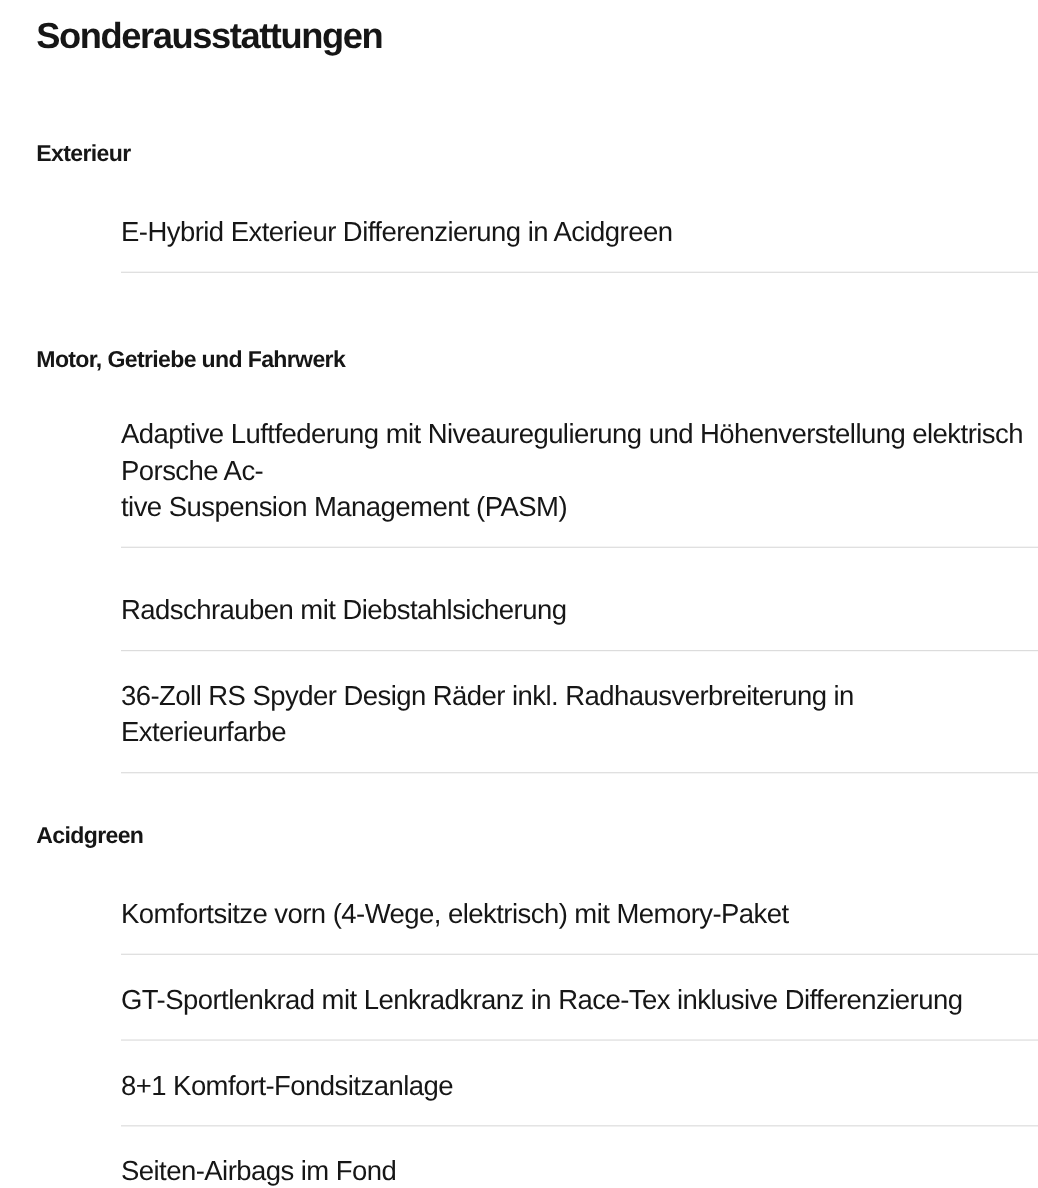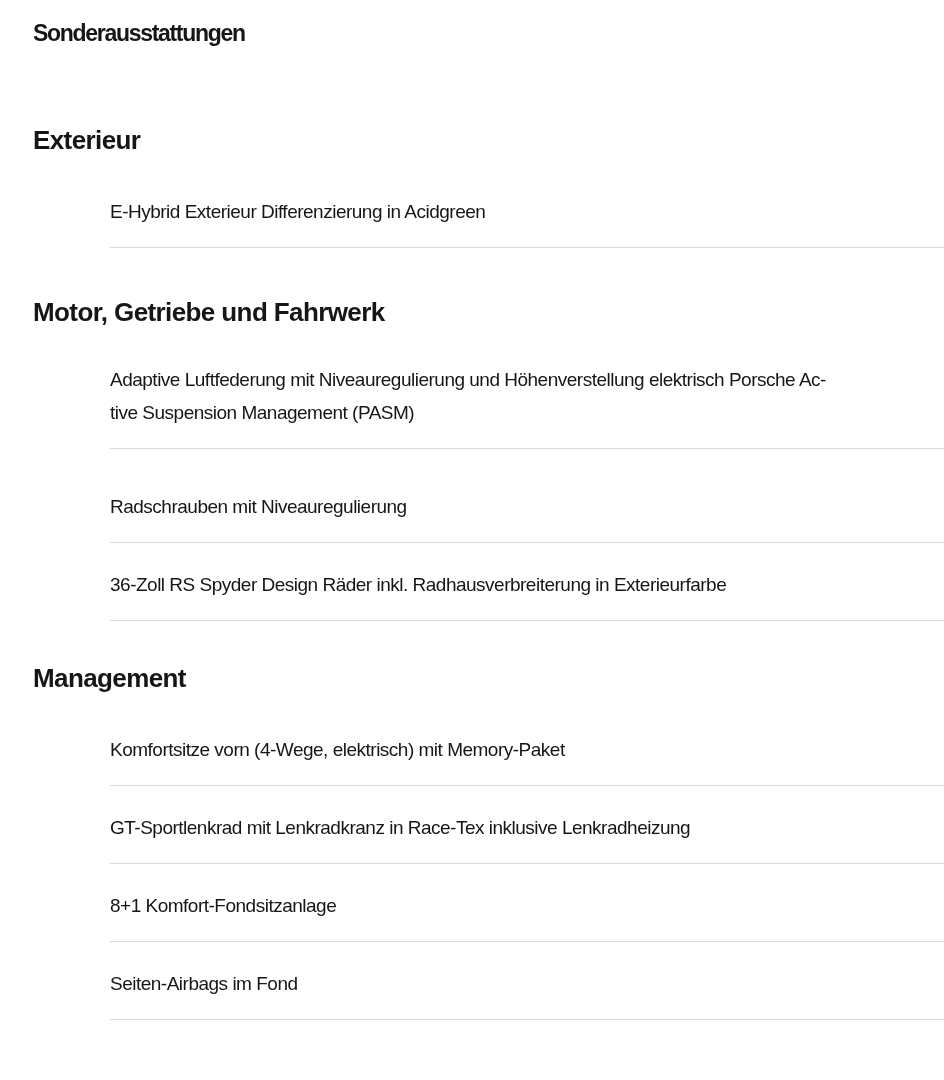--- a/index.html
+++ b/index.html
@@ -14,48 +14,48 @@
     height: 1080px;
     overflow: hidden;
     background: var(--bg);
     color: var(--text);
     font-family: "Liberation Sans", sans-serif;
     -webkit-font-smoothing: antialiased;
   }
   .page { width: 944px; }
   .page-title {
     margin: 12px 0 0 33px;
-    font-size: 23px;
+    font-size: 33px;
     font-weight: 700;
     line-height: 42px;
     letter-spacing: -1.3px;
   }
   .section-title {
     margin: 44px 0 0 33px;
-    font-size: 26px;
+    font-size: 21px;
     font-weight: 700;
     line-height: 28px;
     letter-spacing: -0.6px;
   }
   .sec-1 .section-title { margin-top: 72px; }
-  .sec-2 .section-title { margin-top: 50px; }
+  .sec-2 .section-title { margin-top: 66px; }
   .sec-3 .section-title { margin-top: 42px; }
   .sec-4 .section-title { margin-top: 43px; }
 
   .items { margin: 0; }
   .sec-1 .items { margin-top: 16px; }
   .sec-2 .items { margin-top: 12px; }
   .sec-3 .items { margin-top: 16px; }
   .sec-4 .items { margin-top: 16px; }
 
   .item {
     margin-left: 110px;
     padding: 25px 12px 19px 0;
     border-bottom: 1px solid var(--divider);
-    font-size: 19px;
+    font-size: 25px;
     font-weight: 400;
     line-height: 33px;
     letter-spacing: -0.5px;
     white-space: pre-line;
   }
 </style>
 </head>
 <body>
 
 <div class="page">
@@ -72,28 +72,28 @@
   <section class="section sec-2">
     <h2 class="section-title">Motor, Getriebe und Fahrwerk</h2>
     <div class="items">
       <div class="item">Adaptive Luftfederung mit Niveauregulierung und Höhenverstellung elektrisch Porsche Ac-
 tive Suspension Management (PASM)</div>
     </div>
   </section>
 
   <section class="section sec-3">
     <div class="items">
-      <div class="item">Radschrauben mit Niveauregulierung</div>
+      <div class="item">Radschrauben mit Diebstahlsicherung</div>
       <div class="item">36-Zoll RS Spyder Design Räder inkl. Radhausverbreiterung in Exterieurfarbe</div>
     </div>
   </section>
 
   <section class="section sec-4">
-    <h2 class="section-title">Management</h2>
+    <h2 class="section-title">Acidgreen</h2>
     <div class="items">
       <div class="item">Komfortsitze vorn (4-Wege, elektrisch) mit Memory-Paket</div>
-      <div class="item">GT-Sportlenkrad mit Lenkradkranz in Race-Tex inklusive Lenkradheizung</div>
+      <div class="item">GT-Sportlenkrad mit Lenkradkranz in Race-Tex inklusive Differenzierung</div>
       <div class="item">8+1 Komfort-Fondsitzanlage</div>
       <div class="item">Seiten-Airbags im Fond</div>
     </div>
   </section>
 
 </div>
 
 </body></html>

